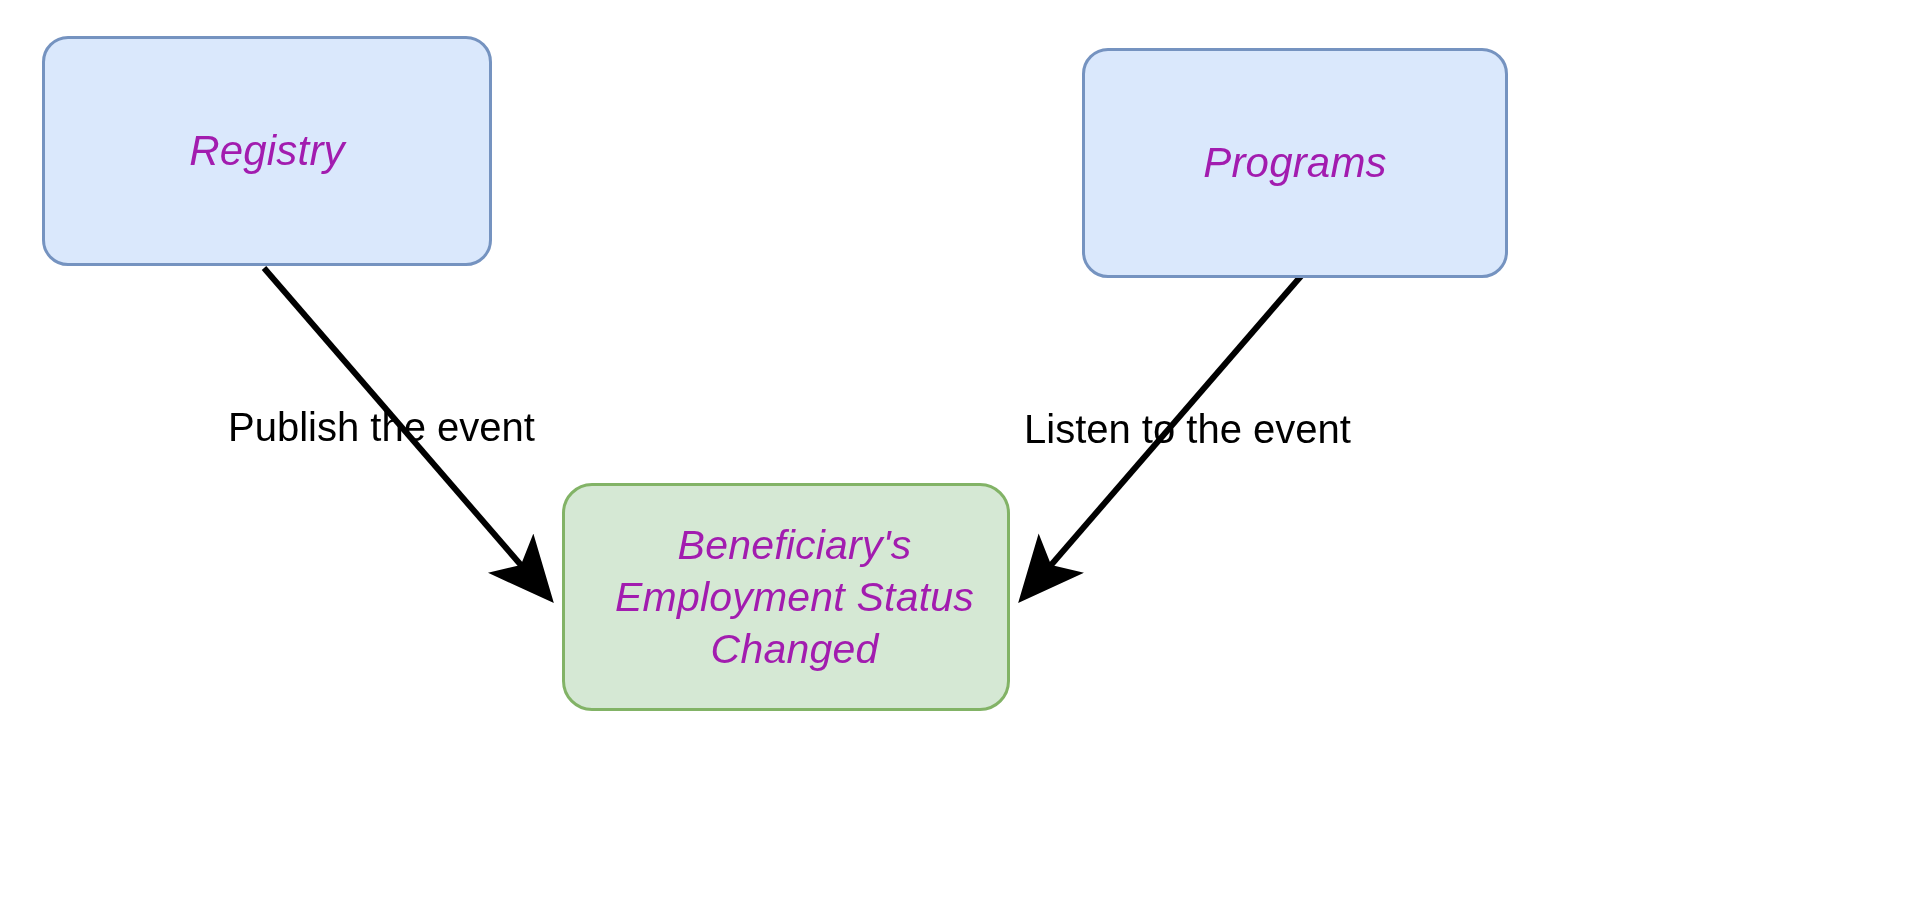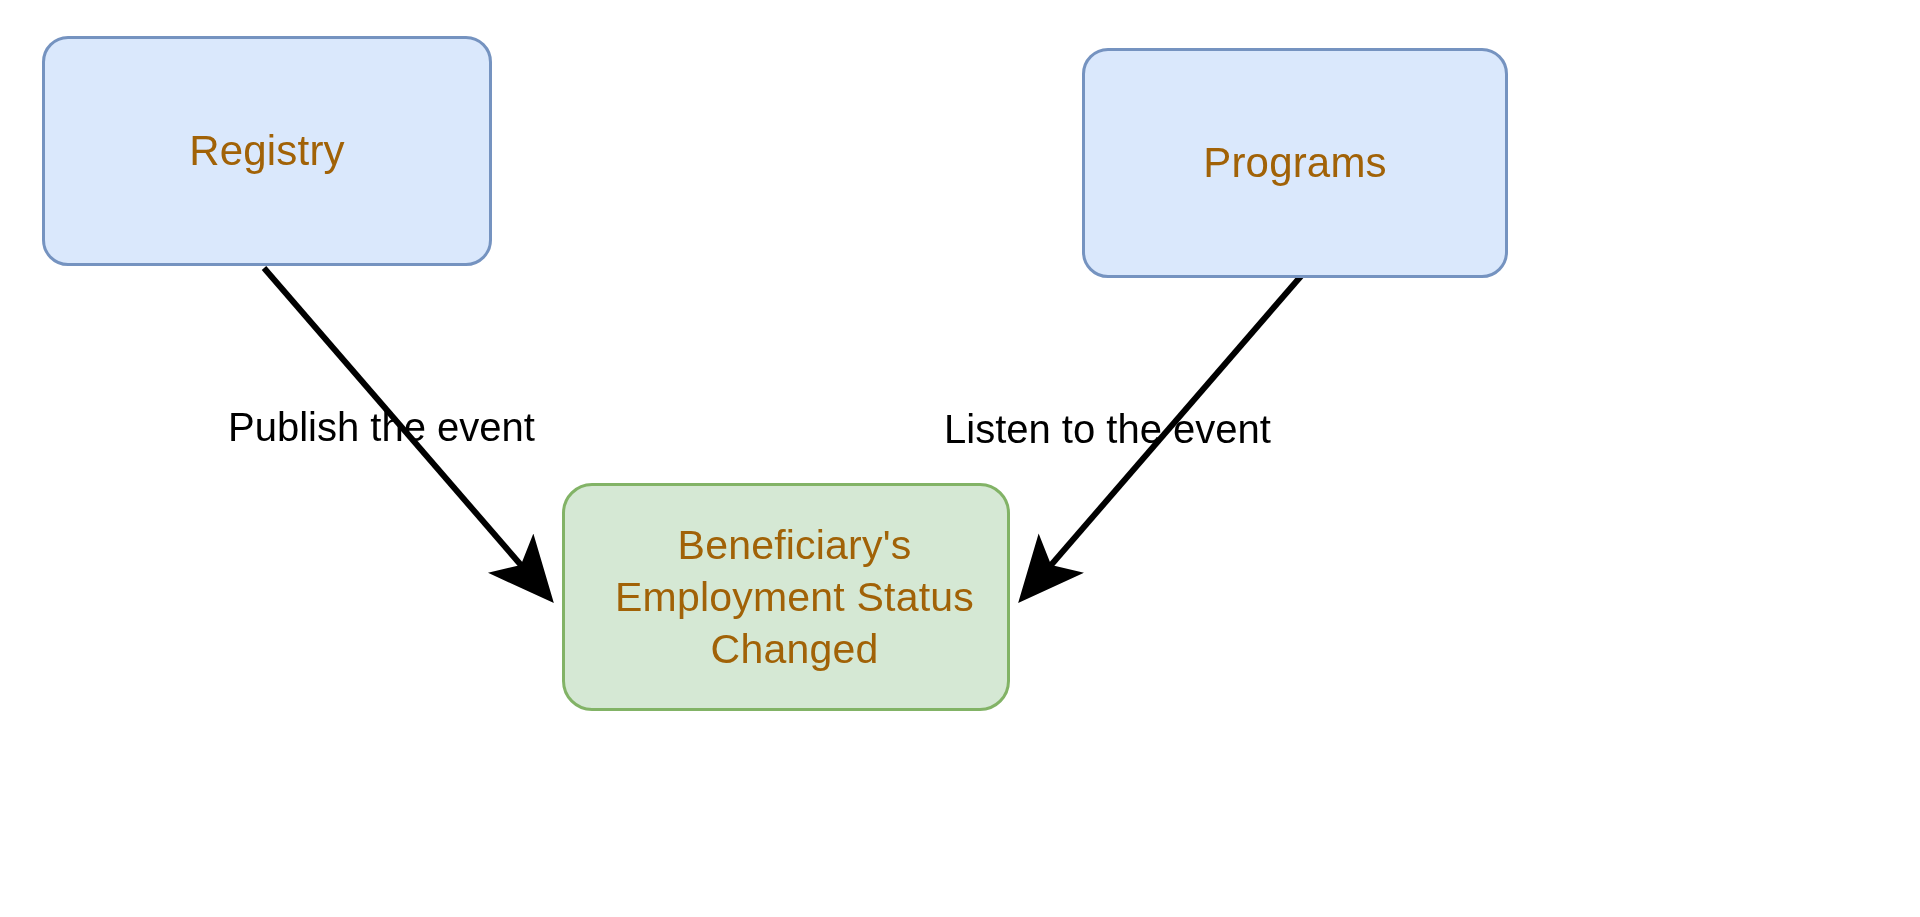--- a/index.html
+++ b/index.html
@@ -32,26 +32,27 @@
     display: flex;
     align-items: center;
     justify-content: center;
     text-align: center;
     border-radius: 26px;
     border-style: solid;
     border-width: 3px;
     z-index: 2;
   }
   .node-label {
-    color: #a16207;
+    color: #a21caf;
     font-size: 42px;
     line-height: 1.22;
     letter-spacing: 0.2px;
     white-space: pre-line;
     padding: 0 10px;
+    font-style: italic;
   }
   #node-registry {
     left: 42px;
     top: 36px;
     width: 450px;
     height: 230px;
     background: #dae8fc;
     border-color: #7593c0;
   }
   #node-programs {
@@ -84,21 +85,21 @@
     white-space: nowrap;
     background: transparent;
     z-index: 3;
   }
   #edge-label-publish {
     left: 228px;
     top: 385px;
     margin-top: 22px;
   }
   #edge-label-listen {
-    left: 944px;
+    left: 1024px;
     top: 409px;
   }
 </style>
 </head>
 <body>
 
 <div id="canvas">
 
   <svg id="edges" viewBox="0 0 1920 917" xmlns="http://www.w3.org/2000/svg">
     <defs>

